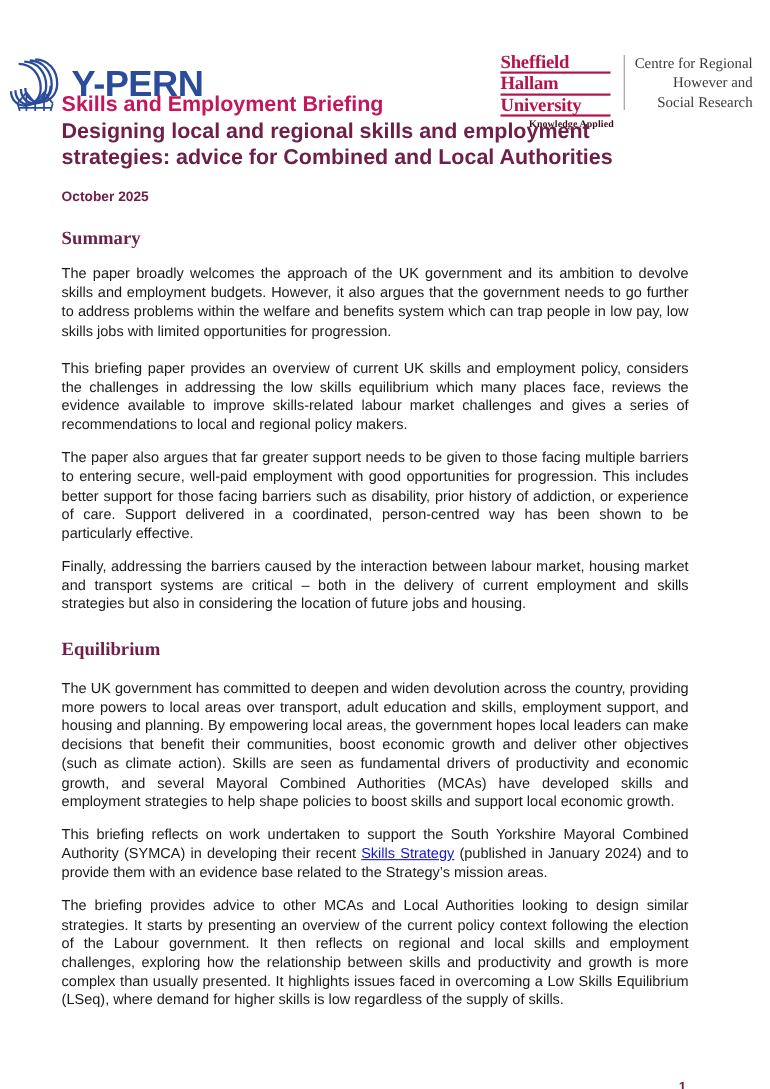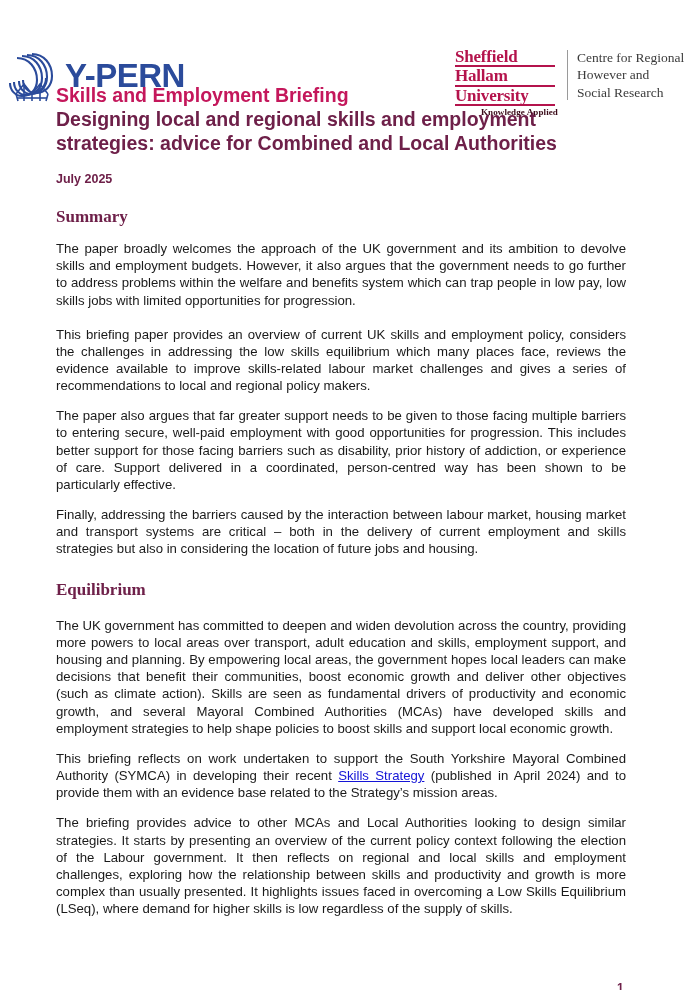--- a/index.html
+++ b/index.html
@@ -86,21 +86,21 @@
     margin: 2px 9px 0 9px;
     height: 50px;
   }
   .shu-right {
     font-family: "Liberation Serif", serif;
     font-size: 13.5px;
     line-height: 1.28;
     color: #3b3b3b;
     padding-top: 1px;
   }
-  .shu-right span { display: block; }
+  .shu-right span { display: block; text-align: right; }
 
   
   .doc {
     position: absolute;
     left: 56px;
     top: 84px;
     width: 570px;
   }
 
   .title-main {
@@ -208,32 +208,32 @@
     </div>
   </div>
 
 </div>
 
 <div class="doc">
 
   <h1 class="title-main">Skills and Employment Briefing</h1>
   <h2 class="title-sub">Designing local and regional skills and employment strategies: advice for Combined and Local Authorities</h2>
 
-  <p class="pubdate">July 2025</p>
+  <p class="pubdate">October 2025</p>
 
   <h3 class="h2">Summary</h3>
 
   <p class="body-p">The paper broadly welcomes the approach of the UK government and its ambition to devolve skills and employment budgets. However, it also argues that the government needs to go further to address problems within the welfare and benefits system which can trap people in low pay, low skills jobs with limited opportunities for progression.</p>
   <p class="body-p first">This briefing paper provides an overview of current UK skills and employment policy, considers the challenges in addressing the low skills equilibrium which many places face, reviews the evidence available to improve skills-related labour market challenges and gives a series of recommendations to local and regional policy makers.</p>
   <p class="body-p">The paper also argues that far greater support needs to be given to those facing multiple barriers to entering secure, well-paid employment with good opportunities for progression. This includes better support for those facing barriers such as disability, prior history of addiction, or experience of care. Support delivered in a coordinated, person-centred way has been shown to be particularly effective.</p>
   <p class="body-p">Finally, addressing the barriers caused by the interaction between labour market, housing market and transport systems are critical – both in the delivery of current employment and skills strategies but also in considering the location of future jobs and housing.</p>
 
   <h3 class="h2 intro">Equilibrium</h3>
 
   <p class="body-p first">The UK government has committed to deepen and widen devolution across the country, providing more powers to local areas over transport, adult education and skills, employment support, and housing and planning. By empowering local areas, the government hopes local leaders can make decisions that benefit their communities, boost economic growth and deliver other objectives (such as climate action). Skills are seen as fundamental drivers of productivity and economic growth, and several Mayoral Combined Authorities (MCAs) have developed skills and employment strategies to help shape policies to boost skills and support local economic growth.</p>
 
-  <p class="body-p"><span>This briefing reflects on work undertaken to support the South Yorkshire Mayoral Combined Authority (SYMCA) in developing their recent </span><a class="doclink">Skills Strategy</a><span> (published in April 2024) and to provide them with an evidence base related to the Strategy’s mission areas.</span></p>
+  <p class="body-p"><span>This briefing reflects on work undertaken to support the South Yorkshire Mayoral Combined Authority (SYMCA) in developing their recent </span><a class="doclink">Skills Strategy</a><span> (published in January 2024) and to provide them with an evidence base related to the Strategy’s mission areas.</span></p>
 
   <p class="body-p">The briefing provides advice to other MCAs and Local Authorities looking to design similar strategies. It starts by presenting an overview of the current policy context following the election of the Labour government. It then reflects on regional and local skills and employment challenges, exploring how the relationship between skills and productivity and growth is more complex than usually presented. It highlights issues faced in overcoming a Low Skills Equilibrium (LSeq), where demand for higher skills is low regardless of the supply of skills.</p>
 
 </div>
 
 <div class="page-num">1</div>
 
 </body></html>

